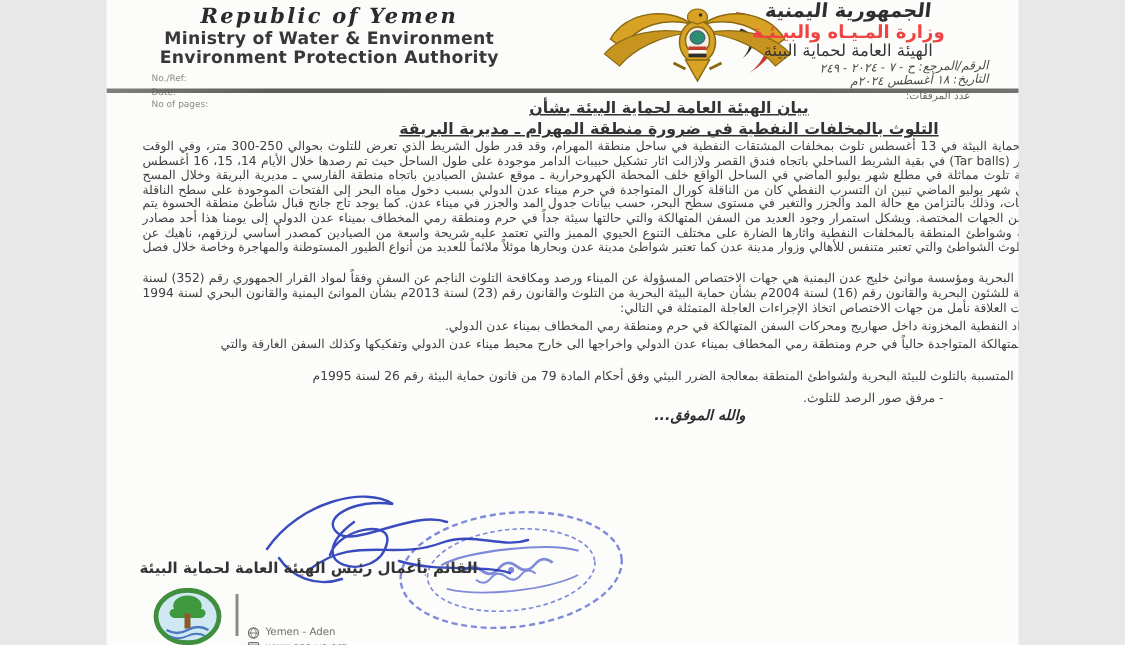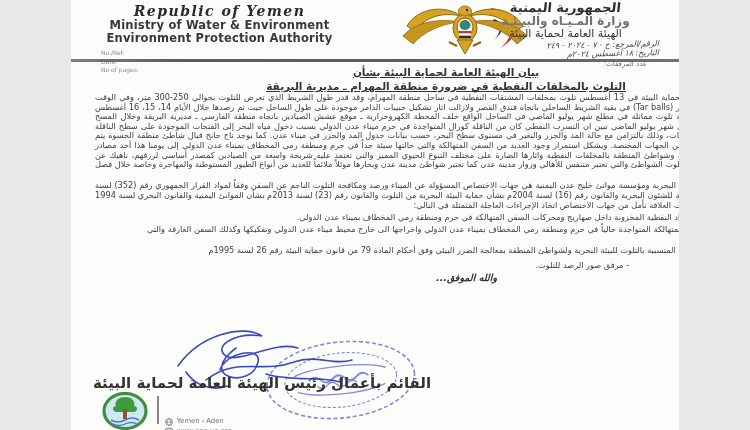--- a/index.html
+++ b/index.html
@@ -20,21 +20,21 @@
   }
   .hdr-en .meta { margin-top:4px; text-align:left; padding-left:4px; }
   .hdr-en .meta div { font-size:6px; color:#8a8a86; line-height:1.4; }
 
   .emblem { position:absolute; left:328px; top:2px; width:132px; height:56px; }
 
   .hdr-ar { position:absolute; right:6px; top:0; width:215px; text-align:center; direction:rtl; }
   .hdr-ar .country {
     font-weight:bold; font-size:13px; color:#2e2e2e; transform:skewX(-6deg); letter-spacing:1px;
   }
-  .hdr-ar .ministry { font-weight:bold; font-size:12px; color:#737373; line-height:1.1; }
+  .hdr-ar .ministry { font-weight:bold; font-size:12px; color:#ef4444; line-height:1.1; }
   .hdr-ar .authority { font-weight:normal; font-size:11px; color:#333; line-height:1.15; }
   .hdr-ar .hand { font-size:8px; color:#4a4a48; text-align:right; padding-right:14px;
     transform:rotate(-1.2deg); line-height:1.2; font-style:italic; }
   .hdr-ar .attach { font-size:7px; color:#6a6a66; text-align:right; padding-right:26px; }
 
   .header-divider {
     position:absolute; top:59px; left:0; width:750px; height:3px;
     background:linear-gradient(90deg,#6a6a68,#3e3e3c 15%,#474745 60%,#6c6c6a);
     opacity:.85;
   }
@@ -54,21 +54,21 @@
   .list { margin-top:3px; }
   .list-item { display:flex; flex-direction:row; margin-bottom:2px; }
   .list-item .num { width:26px; flex:0 0 26px; text-align:right; padding-left:6px; }
   .list-item .txt { flex:1; padding-left:52px; text-align:justify; }
   .attach-row { margin-top:5px; padding-left:0; padding-right:168px; text-align:right; }
   .closing { margin-top:3px; padding-right:300px; text-align:right; font-weight:bold;
     font-size:9.5px; font-style:italic; color:#2f2f2f; }
 
   .signer-title {
     position:absolute; left:22px; top:374px; direction:rtl;
-    font-weight:bold; font-size:15px; color:#333; z-index:4;
+    font-weight:bold; font-size:10px; color:#333; z-index:4;
   }
 
   
   .signature { position:absolute; left:95px; top:322px; z-index:3; }
   .stamp { position:absolute; left:190px; top:338px; z-index:2; opacity:.62; transform:rotate(-6deg); }
 
   
   .footer-logo { position:absolute; left:31px; top:392px; }
   .footer-divider { position:absolute; left:86px; top:396px; width:2px; height:28px; background:#8a8a86; }
   .footer-contacts { position:absolute; left:94px; top:417px; }

